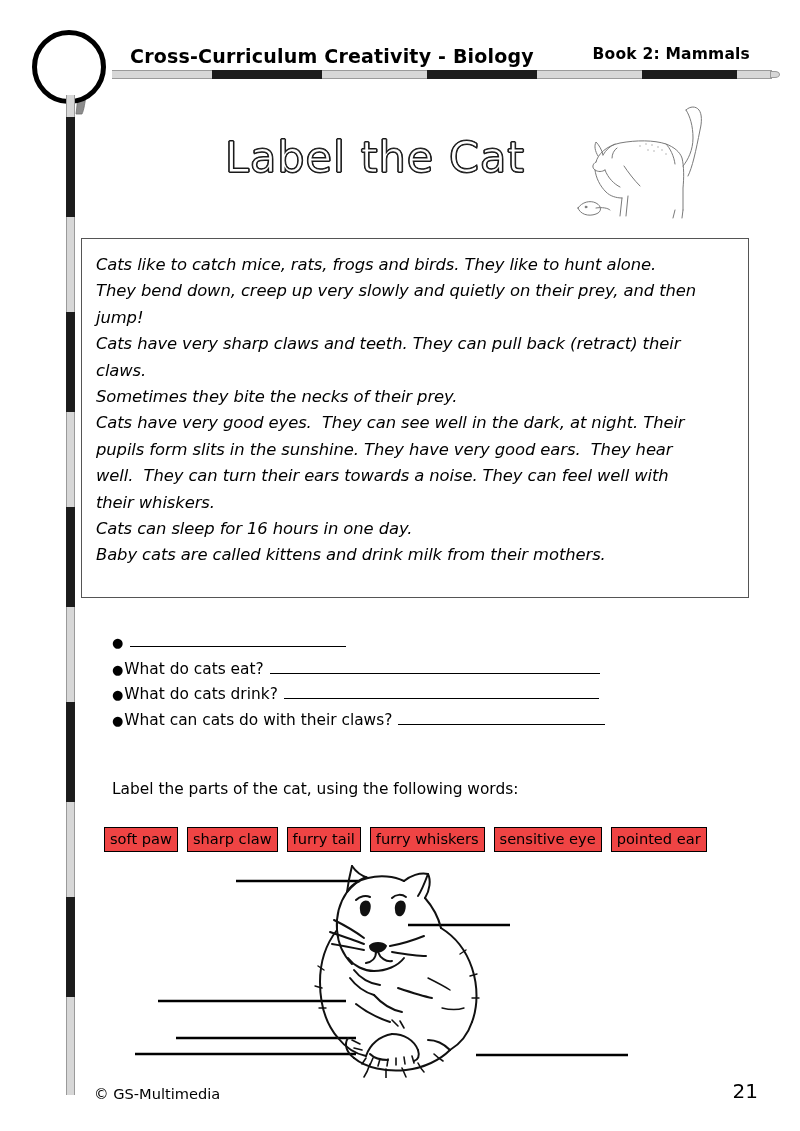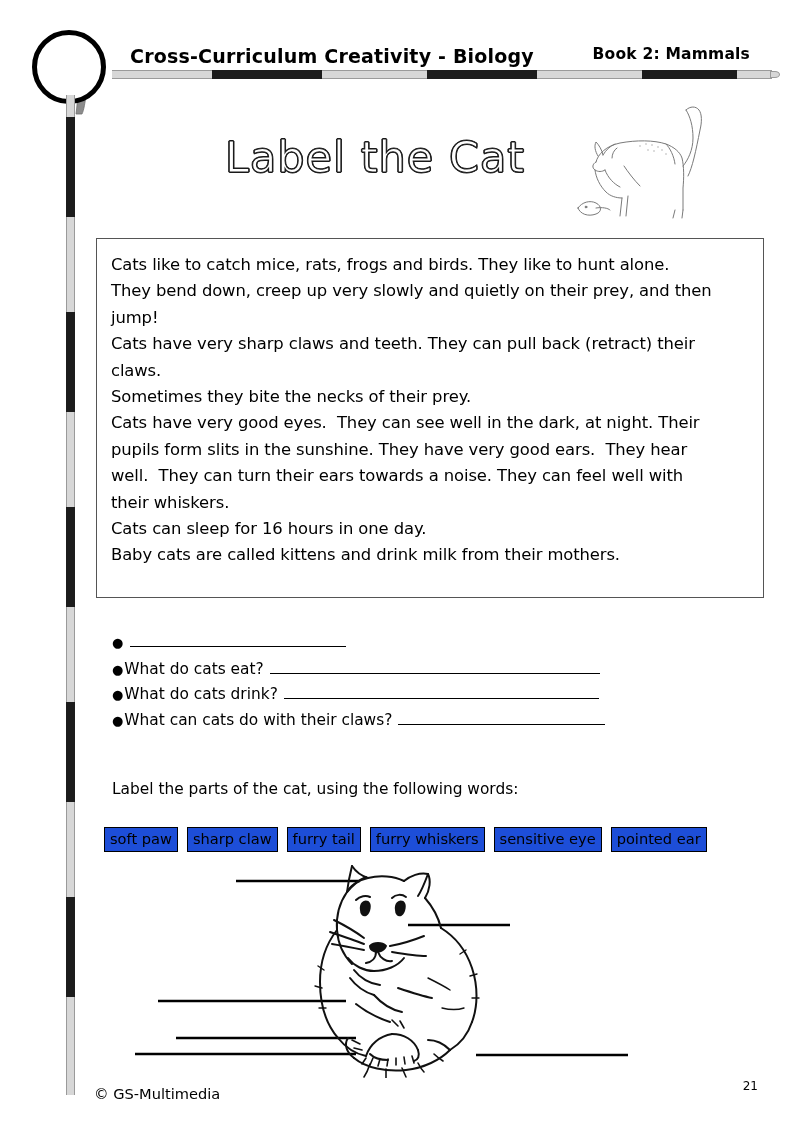--- a/index.html
+++ b/index.html
@@ -131,27 +131,28 @@
     position: absolute;
     left: 562px;
     top: 88px;
     width: 160px;
     height: 140px;
   }
 
   
   .passage-box {
     position: absolute;
-    left: 96px;
+    left: 81px;
     top: 238px;
     width: 668px;
     height: 360px;
     border: 1.2px solid #555;
     box-sizing: border-box;
     background: #fff;
+    font-style: italic;
   }
   .passage-inner {
     padding: 13px 14px 0 14px;
   }
   .passage-line {
     font-family: "DejaVu Sans", sans-serif;
     font-size: 16.4px;
     line-height: 26.4px;
     color: #000;
     letter-spacing: -0.1px;
@@ -204,21 +205,21 @@
     display: flex;
     gap: 9px;
   }
   .word-box {
     border: 1.6px solid #000;
     padding: 2px 5px 3px 5px;
     font-family: "DejaVu Sans", sans-serif;
     font-size: 14.6px;
     line-height: 18px;
     color: #000;
-    background: #1d4ed8;
+    background: #ef4444;
     white-space: nowrap;
   }
 
   
   .diagram {
     position: absolute;
     left: 98px;
     top: 858px;
     width: 640px;
     height: 220px;
@@ -232,21 +233,21 @@
     font-family: "DejaVu Sans", sans-serif;
     font-size: 14.6px;
     color: #000;
     white-space: nowrap;
   }
   .footer-page {
     position: absolute;
     right: 42px;
     top: 1079px;
     font-family: "DejaVu Sans", sans-serif;
-    font-size: 12px;
+    font-size: 20px;
     color: #000;
   }
 </style>
 </head>
 <body>
 
 <div id="page">
 
   <div class="logo">
     <div class="ring"></div>

